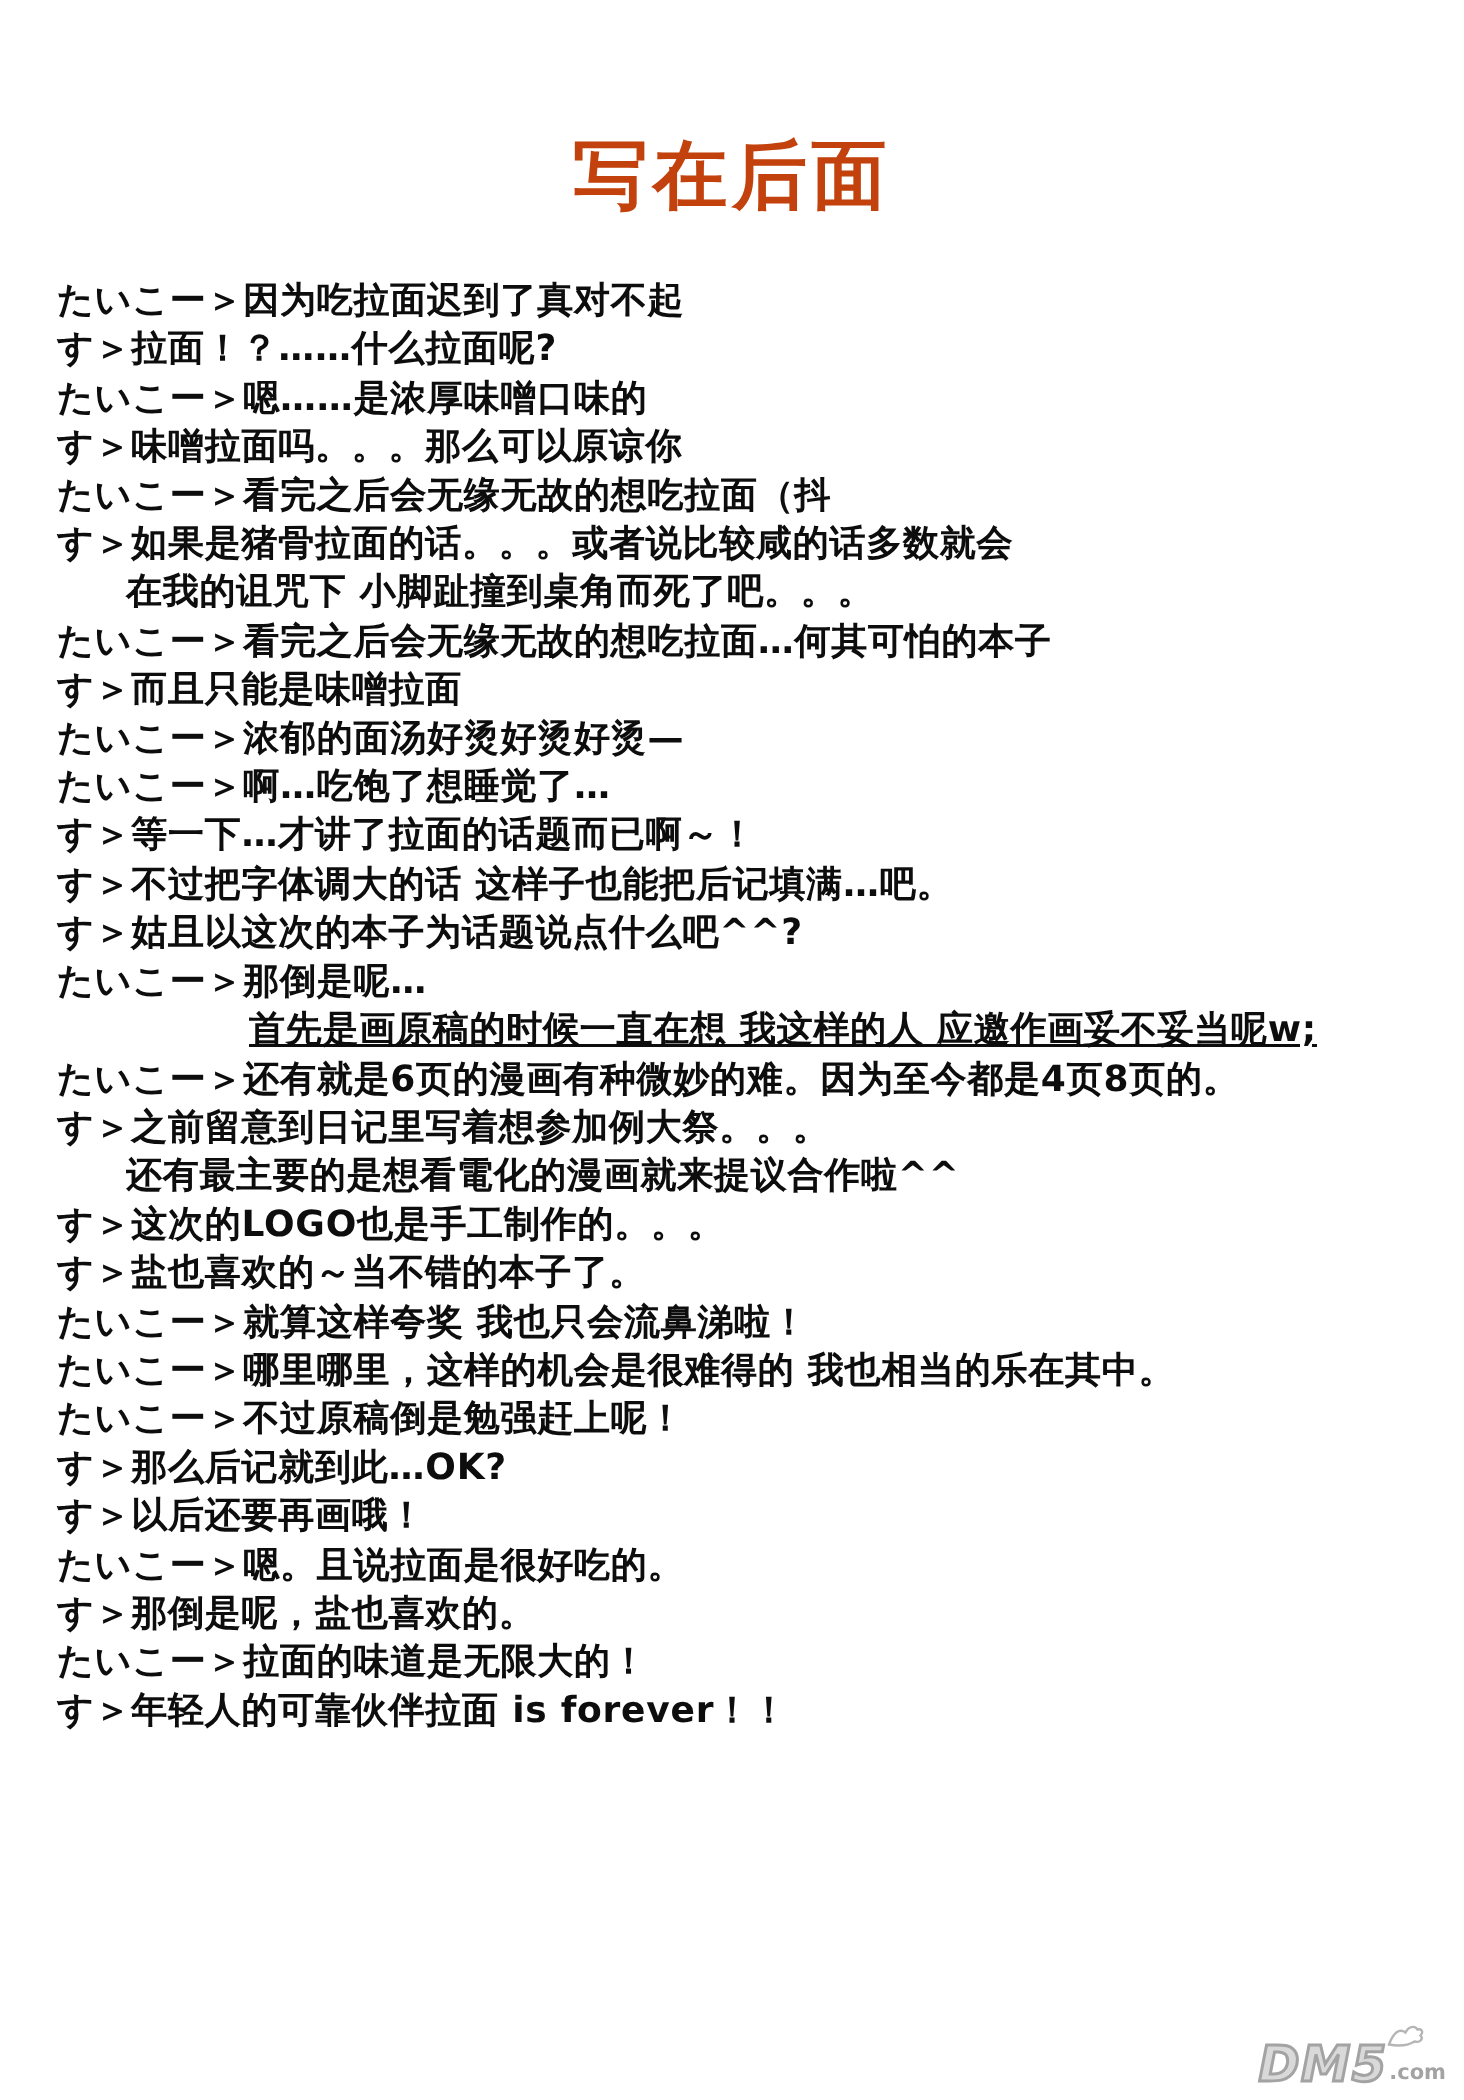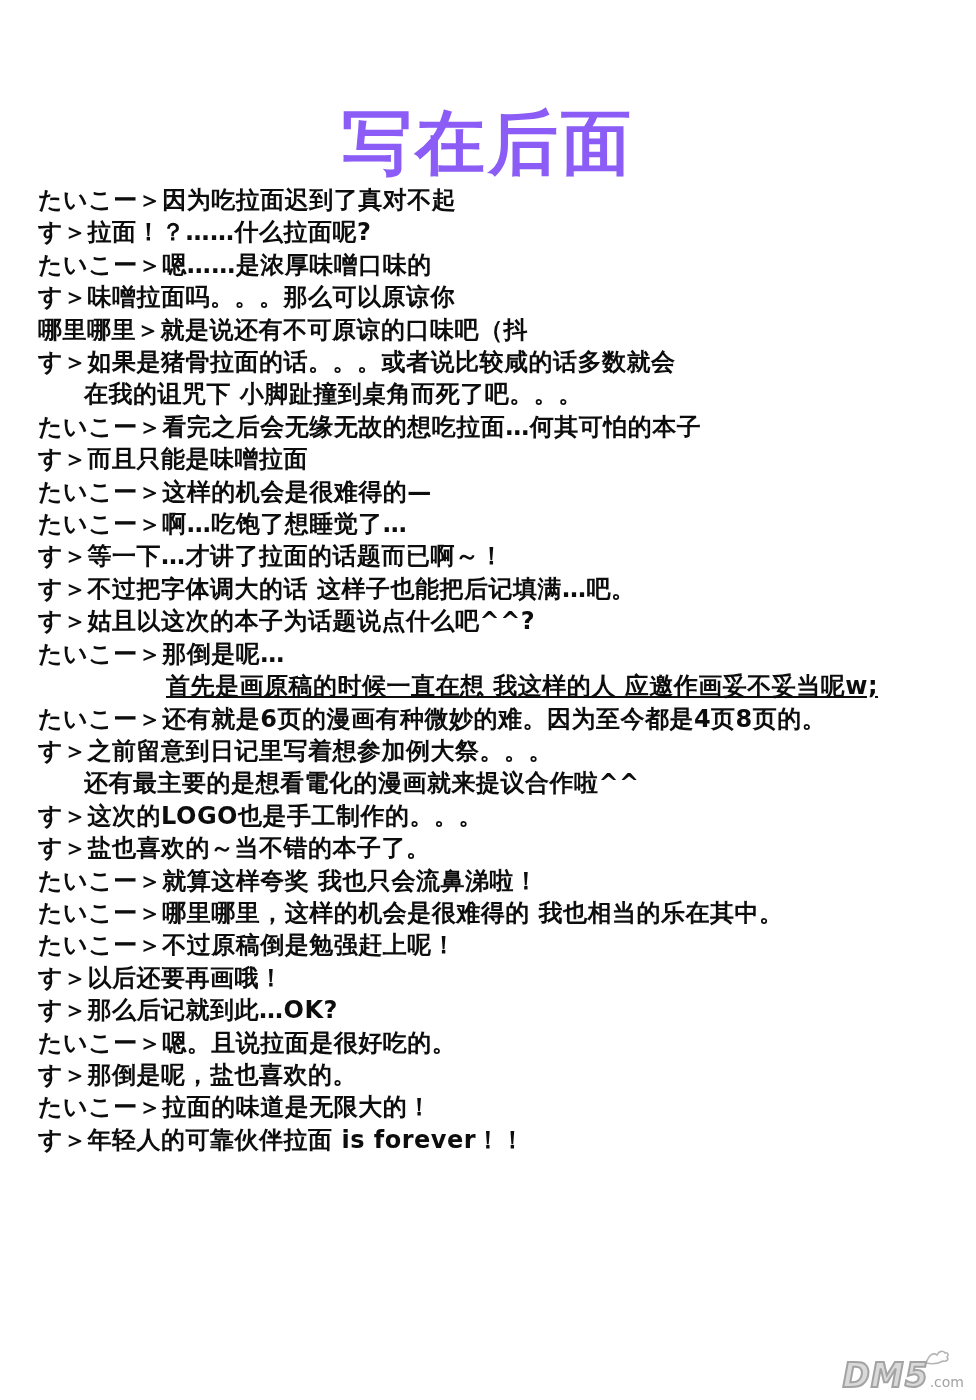--- a/index.html
+++ b/index.html
@@ -14,24 +14,24 @@
     overflow: hidden;
     font-family: "DejaVu Sans", sans-serif;
     color: #0d0d0d;
   }
   .page-title {
     position: absolute;
     top: 50px;
     left: 0;
     width: 100%;
     text-align: center;
-    font-size: 70px;
+    font-size: 50px;
     font-weight: bold;
     letter-spacing: 3px;
-    color: #8b5cf6;
+    color: #c2410c;
   }
   .dialogue {
     position: absolute;
     top: 184px;
     left: 38px;
     width: 920px;
   }
   .dialogue p {
     margin: 0;
     padding: 0;
@@ -59,21 +59,21 @@
     font-size: 33px;
     font-weight: 800;
     font-style: italic;
     letter-spacing: 1px;
     color: #d9d9d9;
     text-align: right;
     -webkit-text-stroke: 2px #a3a3a3;
   }
   .wm-suffix {
     font-size: 14px;
-    font-weight: normal;
+    font-weight: bold;
     color: #a3a3a3;
     margin-left: 1px;
     margin-bottom: 3px;
   }
   .wm-mascot {
     position: absolute;
     top: -10px;
     right: 14px;
     width: 26px;
     height: 16px;
@@ -83,42 +83,42 @@
 </head>
 <body>
 
 <h1 class="page-title">写在后面</h1>
 
 <div class="dialogue">
   <p>たいこー＞因为吃拉面迟到了真对不起</p>
   <p>す＞拉面！？……什么拉面呢?</p>
   <p>たいこー＞嗯……是浓厚味噌口味的</p>
   <p>す＞味噌拉面吗。。。那么可以原谅你</p>
-  <p>哪里哪里＞就是说还有不可原谅的口味吧（抖</p>
+  <p>たいこー＞看完之后会无缘无故的想吃拉面（抖</p>
   <p>す＞如果是猪骨拉面的话。。。或者说比较咸的话多数就会</p>
   <p class="cont-a">在我的诅咒下 小脚趾撞到桌角而死了吧。。。</p>
   <p>たいこー＞看完之后会无缘无故的想吃拉面…何其可怕的本子</p>
   <p>す＞而且只能是味噌拉面</p>
-  <p>たいこー＞这样的机会是很难得的—</p>
+  <p>たいこー＞浓郁的面汤好烫好烫好烫—</p>
   <p>たいこー＞啊…吃饱了想睡觉了…</p>
   <p>す＞等一下…才讲了拉面的话题而已啊～！</p>
   <p>す＞不过把字体调大的话 这样子也能把后记填满…吧。</p>
   <p>す＞姑且以这次的本子为话题说点什么吧^^?</p>
   <p>たいこー＞那倒是呢…</p>
   <p class="cont-b">首先是画原稿的时候一直在想 我这样的人 应邀作画妥不妥当呢w;</p>
   <p>たいこー＞还有就是6页的漫画有种微妙的难。因为至今都是4页8页的。</p>
   <p>す＞之前留意到日记里写着想参加例大祭。。。</p>
   <p class="cont-a">还有最主要的是想看電化的漫画就来提议合作啦^^</p>
   <p>す＞这次的LOGO也是手工制作的。。。</p>
   <p>す＞盐也喜欢的～当不错的本子了。</p>
   <p>たいこー＞就算这样夸奖 我也只会流鼻涕啦！</p>
   <p>たいこー＞哪里哪里，这样的机会是很难得的 我也相当的乐在其中。</p>
   <p>たいこー＞不过原稿倒是勉强赶上呢！</p>
+  <p>す＞那么后记就到此…OK?</p>
   <p>す＞以后还要再画哦！</p>
-  <p>す＞那么后记就到此…OK?</p>
   <p>たいこー＞嗯。且说拉面是很好吃的。</p>
   <p>す＞那倒是呢，盐也喜欢的。</p>
   <p>たいこー＞拉面的味道是无限大的！</p>
   <p>す＞年轻人的可靠伙伴拉面 is forever！！</p>
 </div>
 
 <div class="watermark">
   <svg class="wm-mascot" viewBox="0 0 26 16">
     <path d="M2 14 C5 6, 9 3, 13 6 C15 2, 19 1, 21 4 C24 3, 25 6, 23 8 C25 10, 23 13, 19 12 C14 15, 7 15, 2 14 Z" fill="none" stroke="#a3a3a3" stroke-width="1.6"></path>
   </svg>

